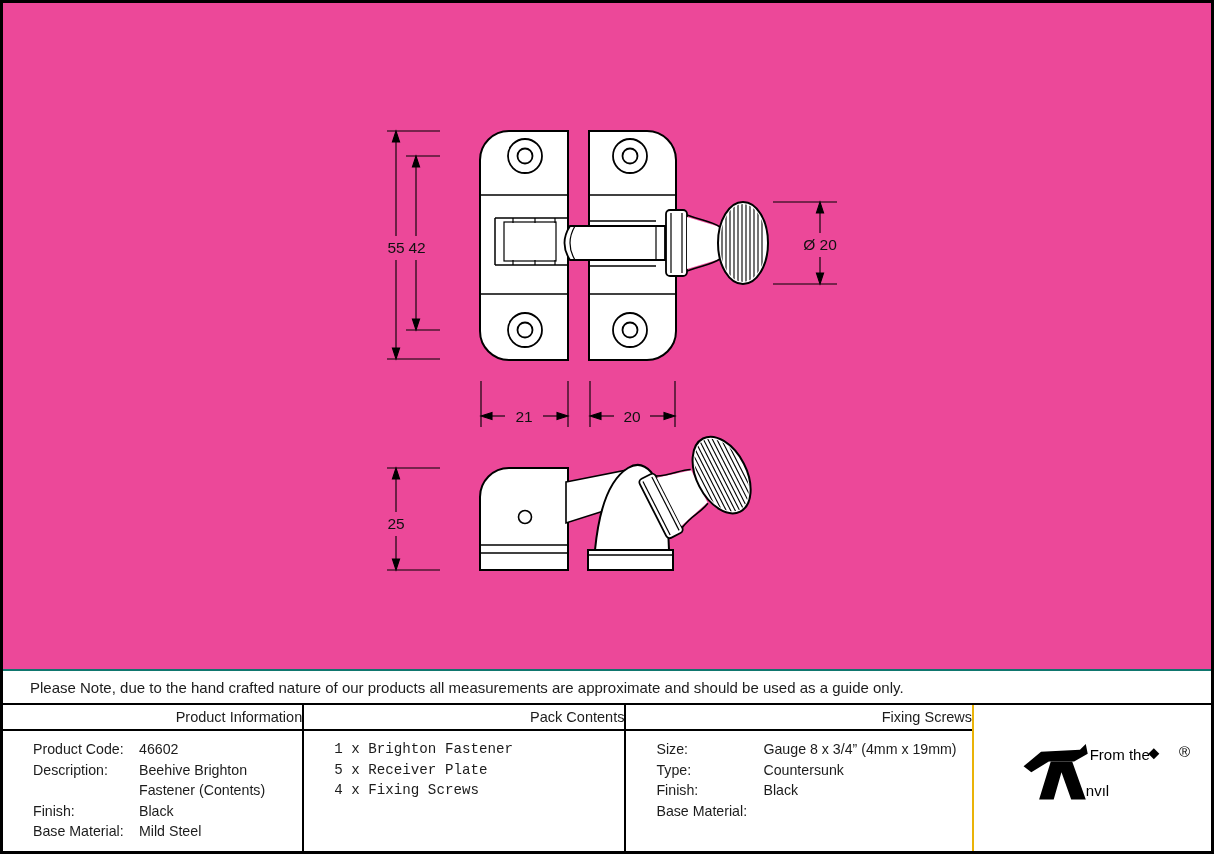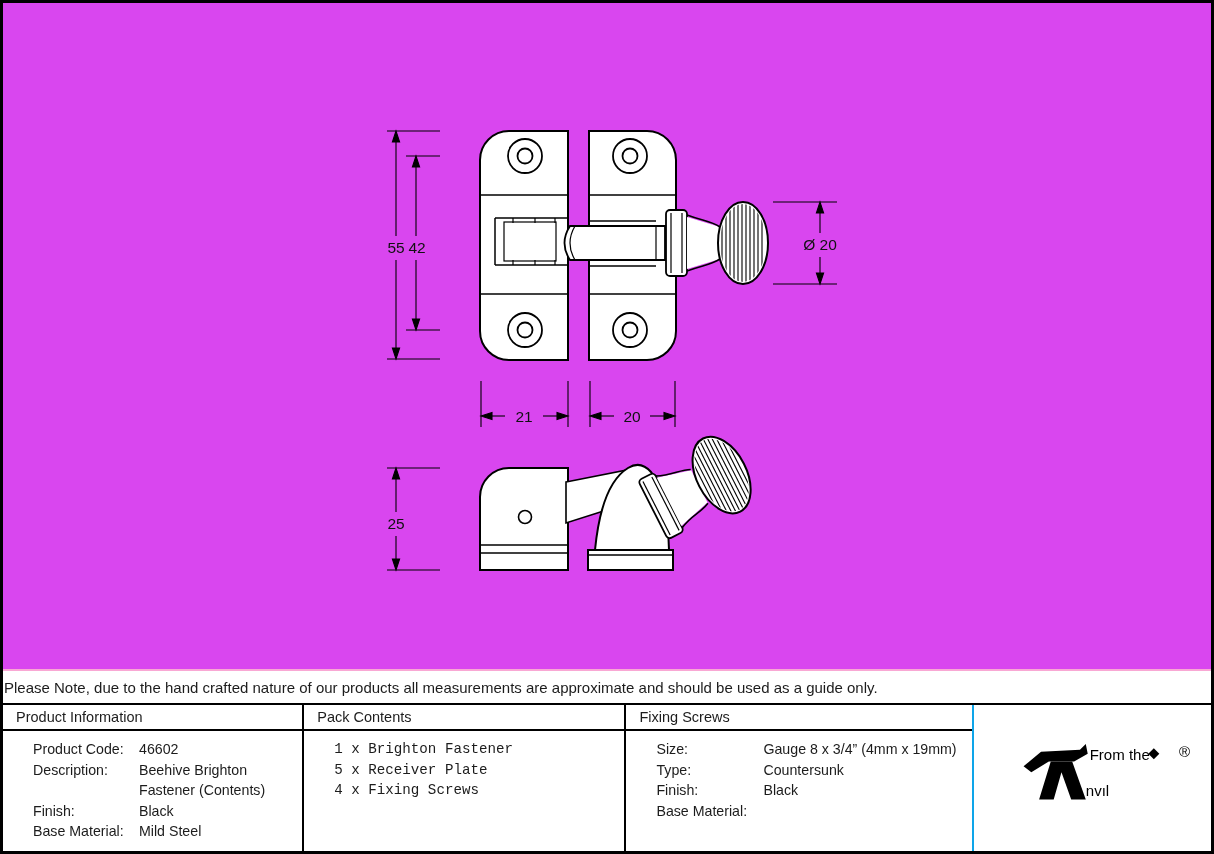--- a/index.html
+++ b/index.html
@@ -9,46 +9,47 @@
     width: 1214px;
     height: 854px;
     background: #ffffff;
     border: 3px solid #000;
     font-family: "Liberation Sans", sans-serif;
     color: #1c1c1c;
     overflow: hidden;
   }
   .drawing-area {
     height: 668px;
-    border-bottom: 2px solid #f9a8d4;
-    background: #d946ef;
+    border-bottom: 2px solid #0f766e;
+    background: #ec4899;
   }
   .drawing-area svg { display: block; }
   .note-row {
     height: 34px;
     border-bottom: 2px solid #000;
     display: flex;
     align-items: center;
-    padding-left: 1px;
+    padding-left: 27px;
     font-size: 15px;
   }
   .info-table {
     display: flex;
     height: 146px;
   }
   .cell { height: 100%; }
   .col-pi { width: 344px; border-right: 2px solid #000; }
   .col-pc { width: 368px; border-right: 2px solid #000; }
-  .col-fs { width: 397px; border-right: 2px solid #0ea5e9; }
+  .col-fs { width: 397px; border-right: 2px solid #eab308; }
   .col-logo { flex: 1; display: flex; align-items: center; justify-content: center; padding-left: 41px; }
   .hdr {
     height: 26px;
     border-bottom: 2px solid #000;
     padding: 4px 0 0 13px;
     font-size: 14.5px;
+    text-align: right;
   }
   .bd {
     padding: 8px 0 0 30px;
     font-size: 14.2px;
     line-height: 20.5px;
   }
   .spec-grid { display: grid; grid-template-columns: 106px auto; }
   .col-fs .spec-grid { grid-template-columns: 107px auto; }
   .spec-label { grid-column: 1; }
   .spec-value { grid-column: 2; padding-right: 14px; max-width: 212px; }

